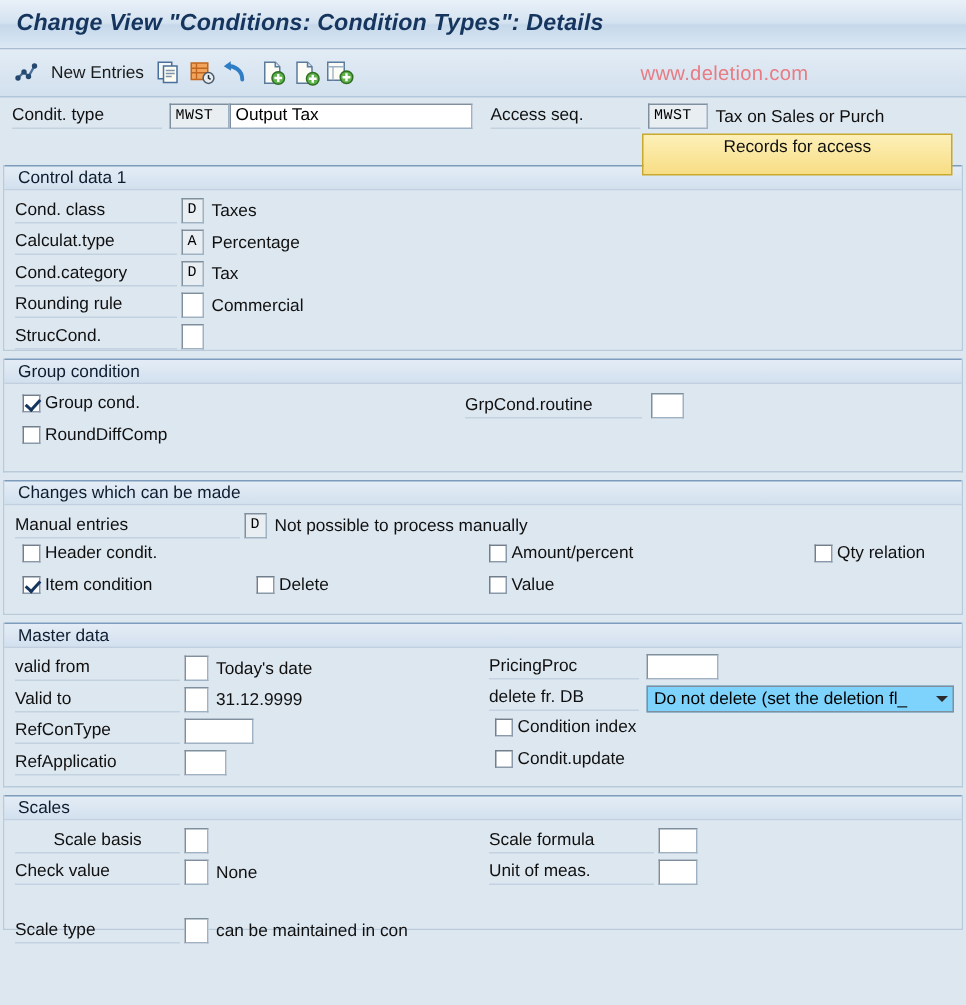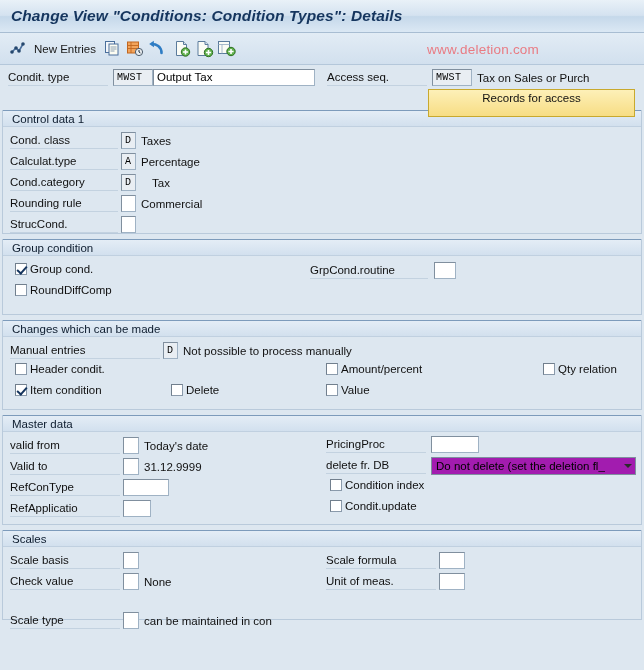--- a/index.html
+++ b/index.html
@@ -61,21 +61,21 @@
     padding:0 3px;white-space:nowrap;overflow:hidden;display:inline-block;
   }
   .inp.key{
     background:#e9eef3;font-family:"Liberation Mono", monospace;
     font-size:10px;letter-spacing:.3px;text-align:left;
   }
   .inp.blank{background:#fff;}
 
   
   .ddl{
-    box-sizing:border-box;background:#a21caf;border:1px solid #7f8f9e;
+    box-sizing:border-box;background:#7dd3fc;border:1px solid #7f8f9e;
     height:18px;line-height:16px;font-size:11.5px;padding:0 16px 0 4px;
     position:relative;white-space:nowrap;overflow:hidden;display:inline-block;
   }
   .ddl .arr{
     position:absolute;right:3px;top:50%;margin-top:-2px;
     width:0;height:0;border-left:4px solid transparent;border-right:4px solid transparent;
     border-top:4px solid #2b2b2b;
   }
 
   
@@ -220,21 +220,21 @@
 
     <div class="row" style="left:7px;top:26px;">
       <span class="lbl" style="width:108px;">Calculat.type</span>
       <span class="inp key" style="width:15px;margin-left:3px;">A</span>
       <span class="plaintext" style="margin-left:5px;">Percentage</span>
     </div>
 
     <div class="row" style="left:7px;top:47px;">
       <span class="lbl" style="width:108px;">Cond.category</span>
       <span class="inp key" style="width:15px;margin-left:3px;">D</span>
-      <span class="plaintext" style="margin-left:16px;">Tax</span>
+      <span class="plaintext" style="margin-left:5px;">Tax</span>
     </div>
 
     <div class="row" style="left:7px;top:68px;">
       <span class="lbl" style="width:108px;">Rounding rule</span>
       <span class="inp blank" style="width:15px;margin-left:3px;"></span>
       <span class="plaintext" style="margin-left:5px;">Commercial</span>
     </div>
 
     <div class="row" style="left:7px;top:89px;">
       <span class="lbl" style="width:108px;">StrucCond.</span>
@@ -379,21 +379,21 @@
     </div>
 
   </div>
 </div>
 
 <div class="grp">
   <div class="grp-hd">Scales</div>
   <div class="grp-bd" style="height:72px;">
 
     <div class="row" style="left:7px;top:5px;">
-      <span class="lbl" style="width:110px;">Scale basis</span>
+      <span class="lbl" style="width:110px;text-align:center;">Scale basis</span>
       <span class="inp blank" style="width:16px;margin-left:3px;"></span>
     </div>
 
     <div class="row" style="left:323px;top:5px;">
       <span class="lbl" style="width:110px;">Scale formula</span>
       <span class="inp blank" style="width:26px;margin-left:3px;"></span>
     </div>
 
     <div class="row" style="left:7px;top:26px;">
       <span class="lbl" style="width:110px;">Check value</span>

